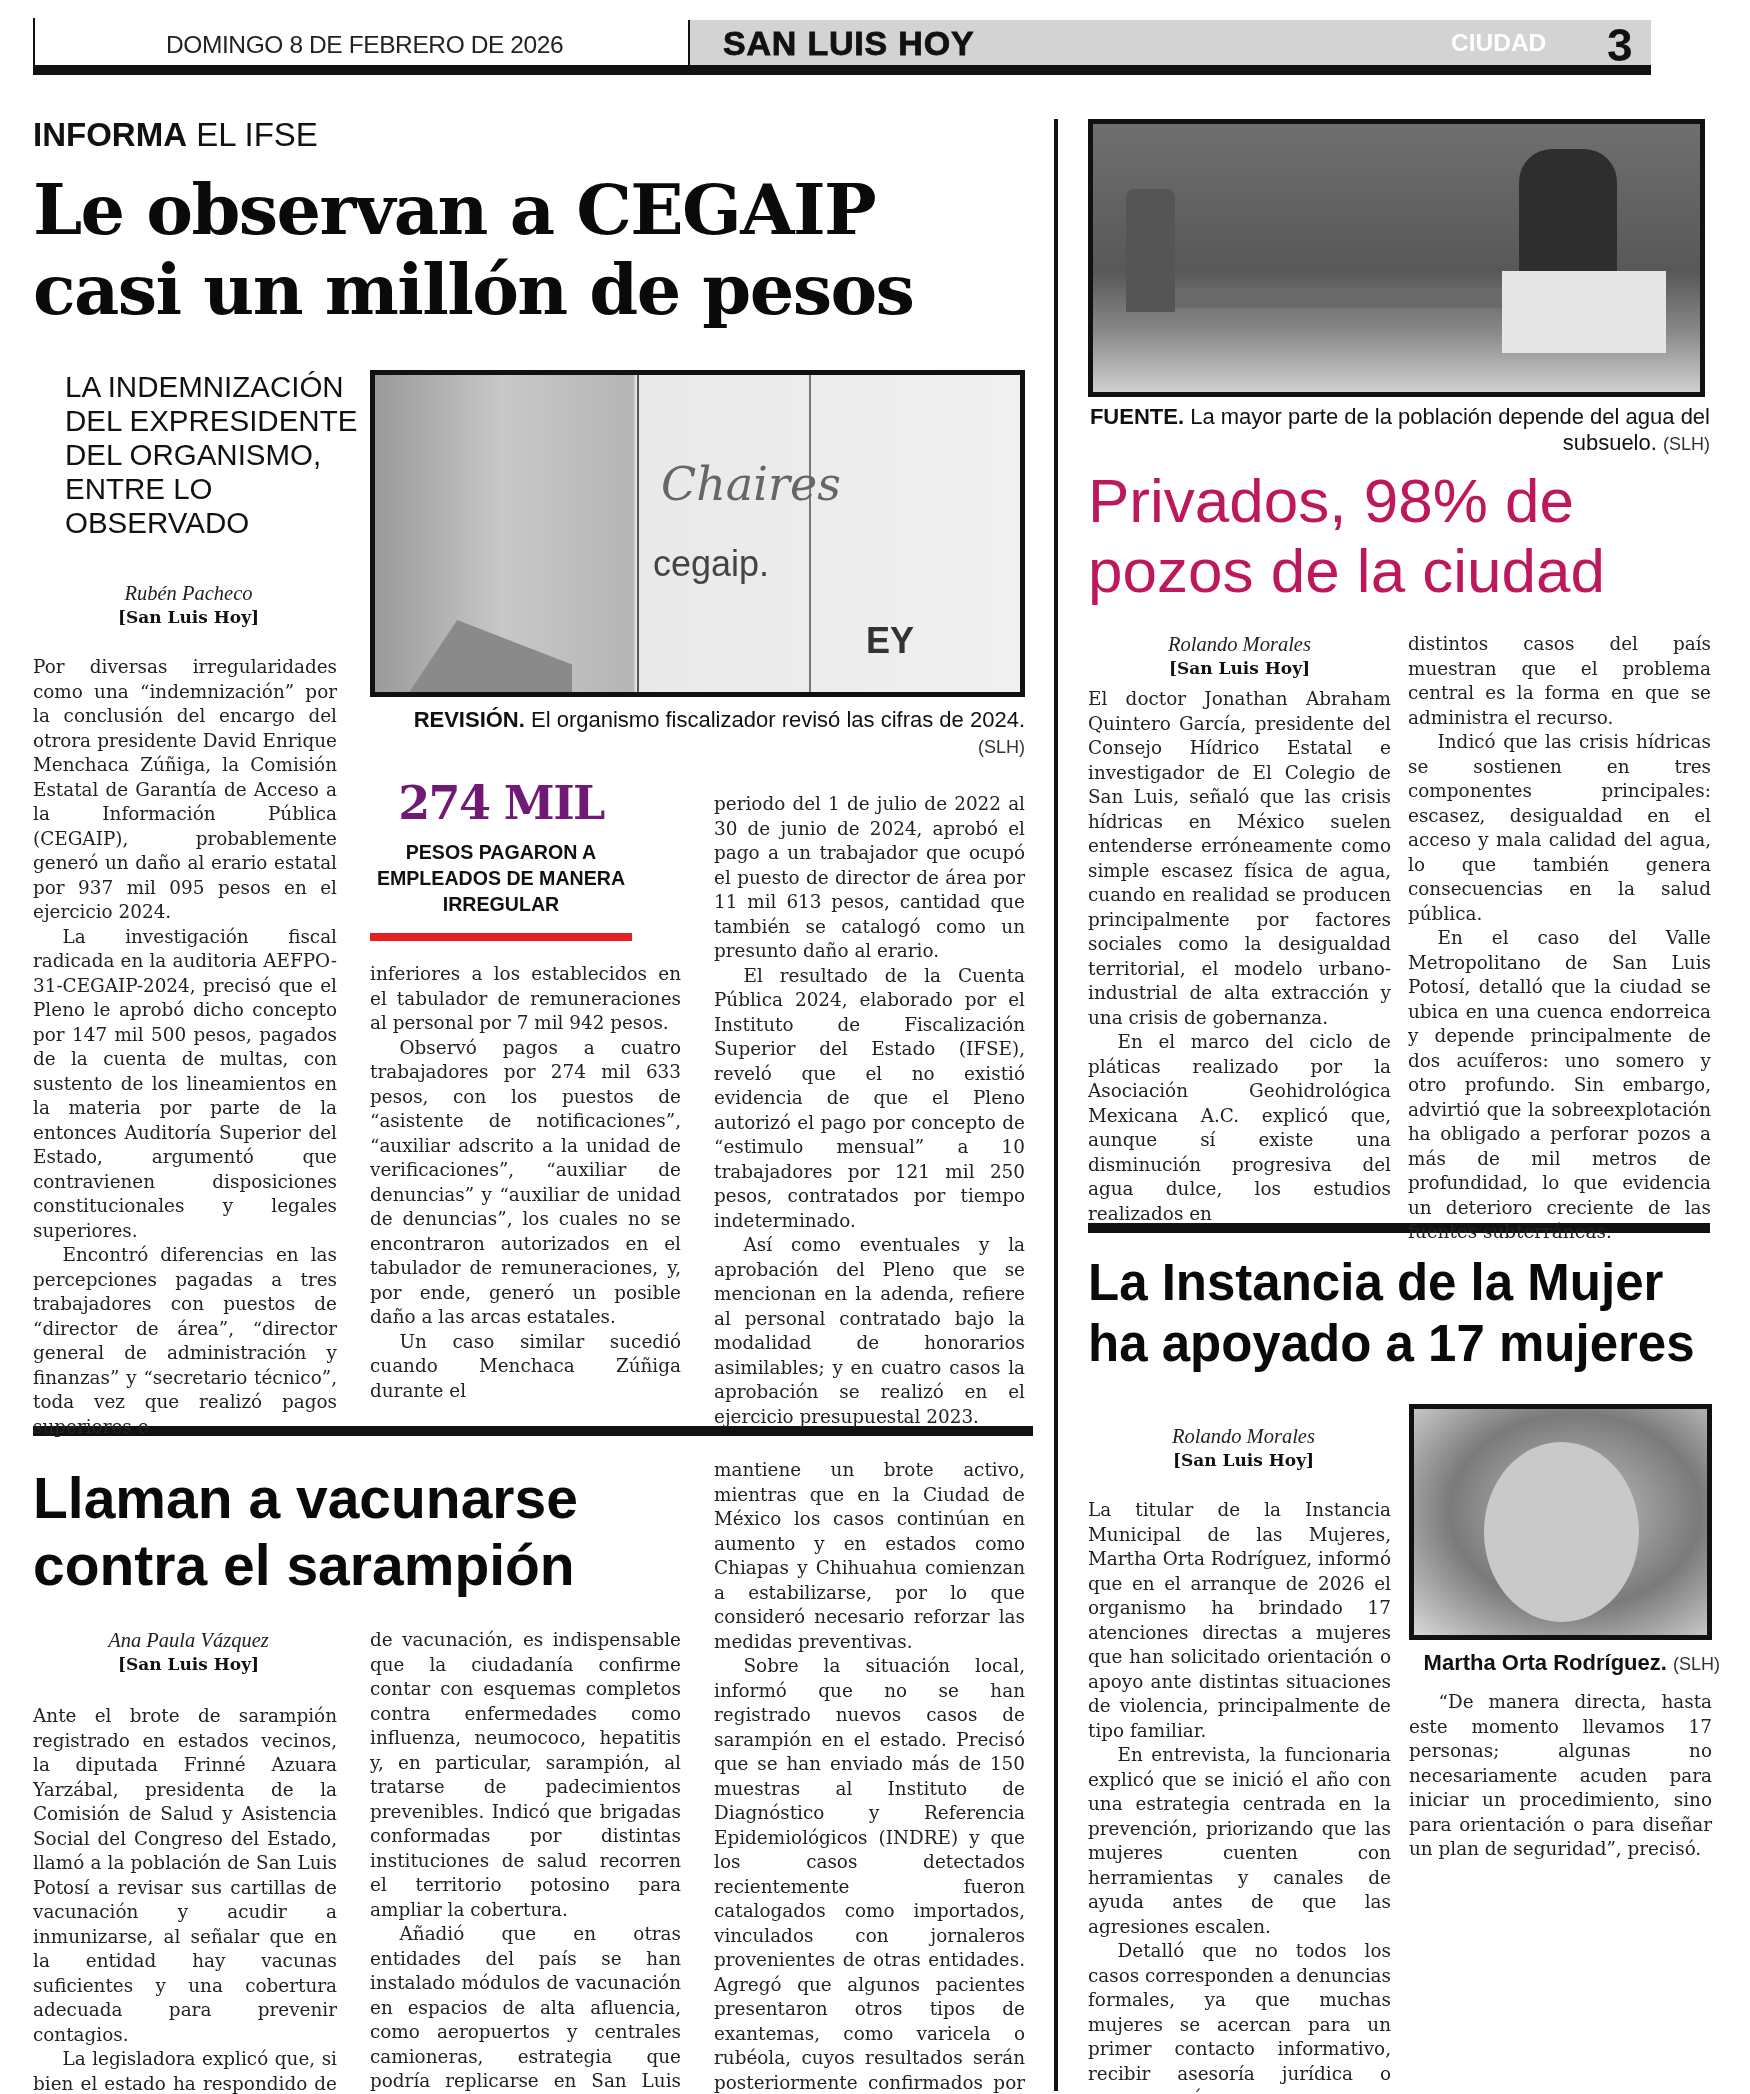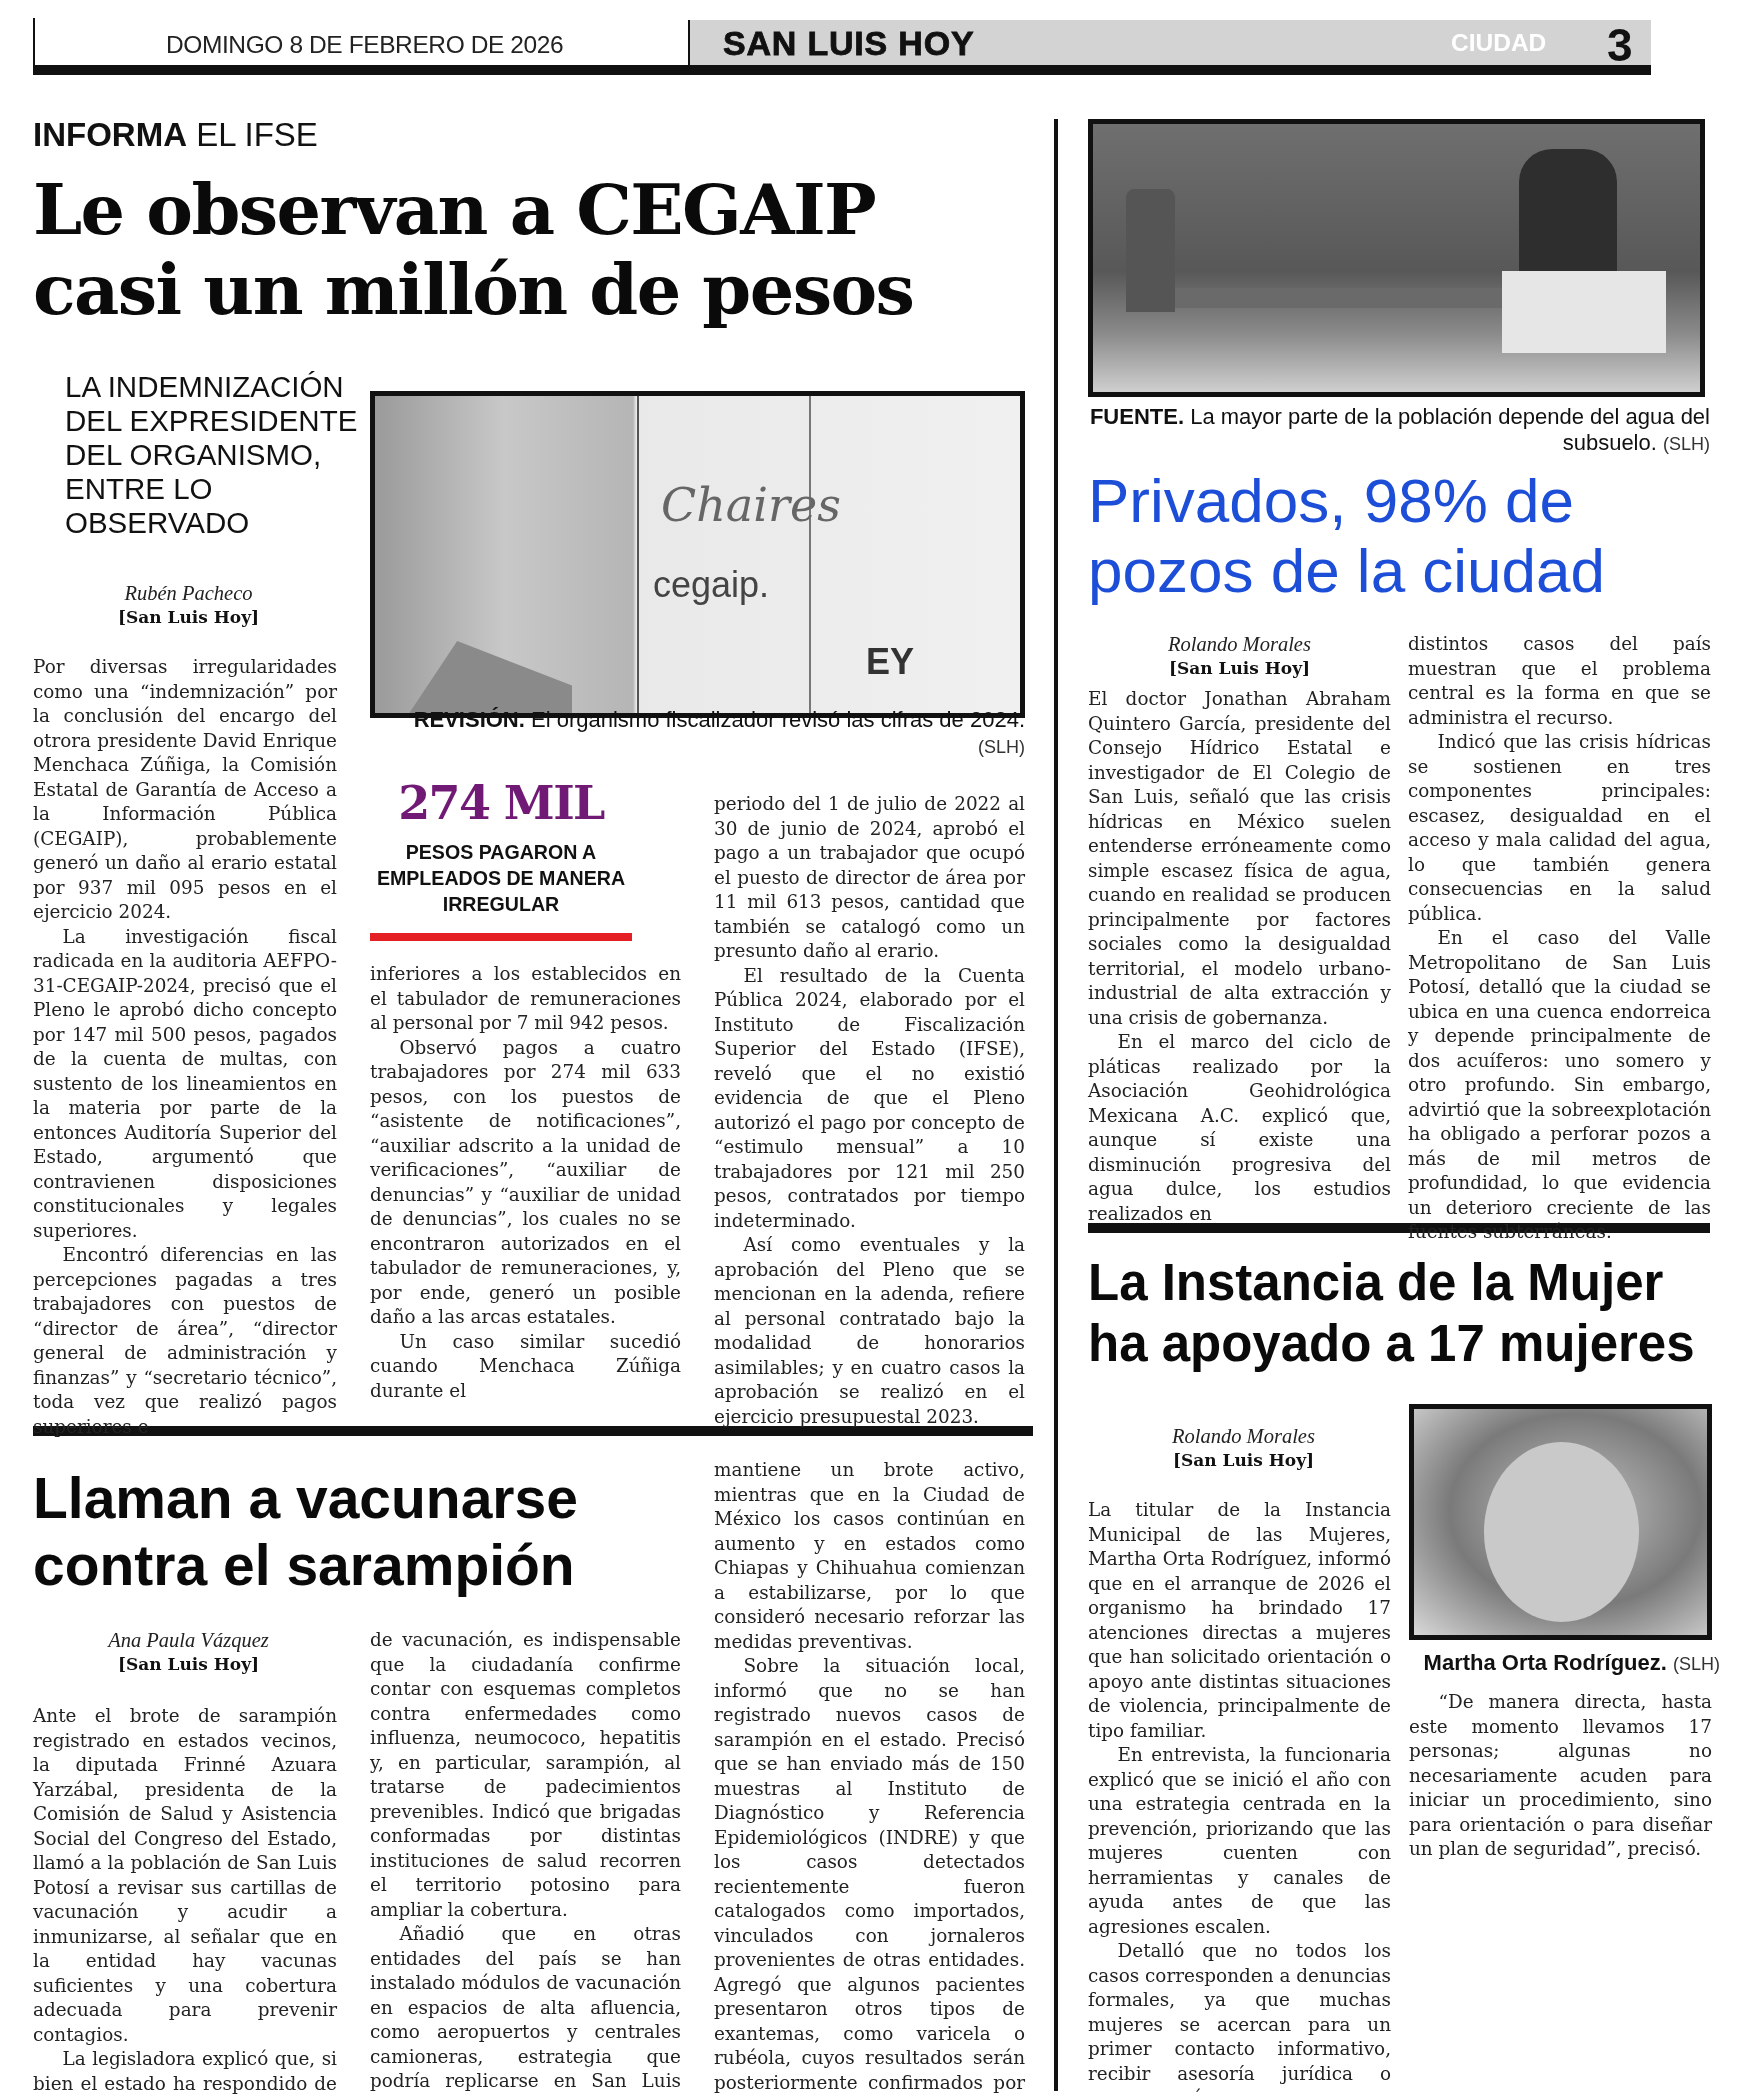--- a/index.html
+++ b/index.html
@@ -33,33 +33,33 @@
 
   .photo { position: absolute; border: 5.7px solid #111; overflow: hidden; }
 
   
   .kicker { position: absolute; left: 33px; top: 116px; font-family: "Liberation Sans", sans-serif; font-size: 33px; color: #111; }
   .kicker b { font-weight: 700; }
   .a1-headline { position: absolute; left: 33px; top: 170px; width: 1007px; font-family: "DejaVu Serif", serif; font-weight: 900; font-size: 70px; line-height: 80px; letter-spacing: -1.6px; color: #0a0a0a; }
   .a1-deck { position: absolute; left: 33px; top: 370px; width: 311px; font-family: "Liberation Sans", sans-serif; font-size: 29.5px; line-height: 34px; color: #111; margin-left: 32px; }
   .a1-byline { position: absolute; left: 33px; top: 581px; width: 311px; }
   .a1-col1 { position: absolute; left: 33px; top: 655px; width: 304px; }
-  .a1-photo { left: 370px; top: 391px; width: 655px; height: 327px; background: linear-gradient(90deg, #9a9a9a 0%, #c8c8c8 20%, #b5b5b5 40%, #e9e9e9 40.5%, #f0f0f0 100%); text-align: right; }
+  .a1-photo { left: 370px; top: 370px; width: 655px; height: 327px; background: linear-gradient(90deg, #9a9a9a 0%, #c8c8c8 20%, #b5b5b5 40%, #e9e9e9 40.5%, #f0f0f0 100%); text-align: right; }
   .a1-caption { position: absolute; left: 370px; top: 707px; width: 655px; }
   .stat-box { position: absolute; left: 370px; top: 777px; width: 262px; text-align: center; }
   .stat-number { font-family: "DejaVu Serif", serif; font-weight: 700; font-size: 46px; line-height: 52px; color: #701a75; letter-spacing: -1.6px; }
   .stat-label { margin-top: 9.8px; font-family: "Liberation Sans", sans-serif; font-weight: bold; font-size: 19.6px; line-height: 26px; color: #111; }
   .stat-bar { margin-top: 16.4px; height: 7.4px; background: #e52024; }
   .a1-col2 { position: absolute; left: 370px; top: 962px; width: 311px; }
   .a1-col3 { position: absolute; left: 714px; top: 792px; width: 311px; }
 
   
   .a2-photo { left: 1088px; top: 119px; width: 617px; height: 278px; background: linear-gradient(180deg, #6f6f6f 0%, #585858 55%, #8a8a8a 78%, #cfcfcf 100%); }
   .a2-caption { position: absolute; left: 1088px; top: 404px; width: 622px; }
-  .a2-headline { position: absolute; left: 1088px; top: 466px; width: 646px; font-family: "Liberation Sans", sans-serif; font-weight: 500; font-size: 62px; line-height: 70px; color: #1d4ed8; }
+  .a2-headline { position: absolute; left: 1088px; top: 466px; width: 646px; font-family: "Liberation Sans", sans-serif; font-weight: 500; font-size: 62px; line-height: 70px; color: #be185d; }
   .a2-byline { position: absolute; left: 1088px; top: 632px; width: 303px; }
   .a2-col1 { position: absolute; left: 1088px; top: 687px; width: 303px; }
   .a2-col2 { position: absolute; left: 1408px; top: 632px; width: 303px; }
 
   
   .a3-headline { position: absolute; left: 1088px; top: 1252px; width: 646px; font-family: "Liberation Sans", sans-serif; font-size: 51px; line-height: 61px; color: #0a0a0a; }
   .a3-byline { position: absolute; left: 1088px; top: 1424px; width: 311px; }
   .a3-col1 { position: absolute; left: 1088px; top: 1498px; width: 303px; }
   .a3-photo { left: 1409px; top: 1404px; width: 303px; height: 236px; background: radial-gradient(ellipse at 55% 45%, #bdbdbd 0%, #9c9c9c 30%, #7a7a7a 55%, #d9d9d9 100%); }
   .a3-caption { position: absolute; left: 1409px; top: 1650px; width: 311px; }

